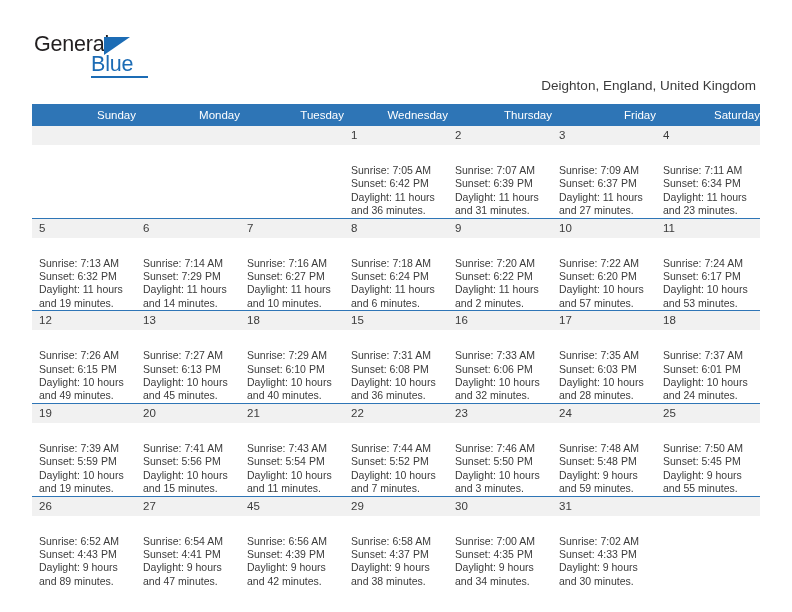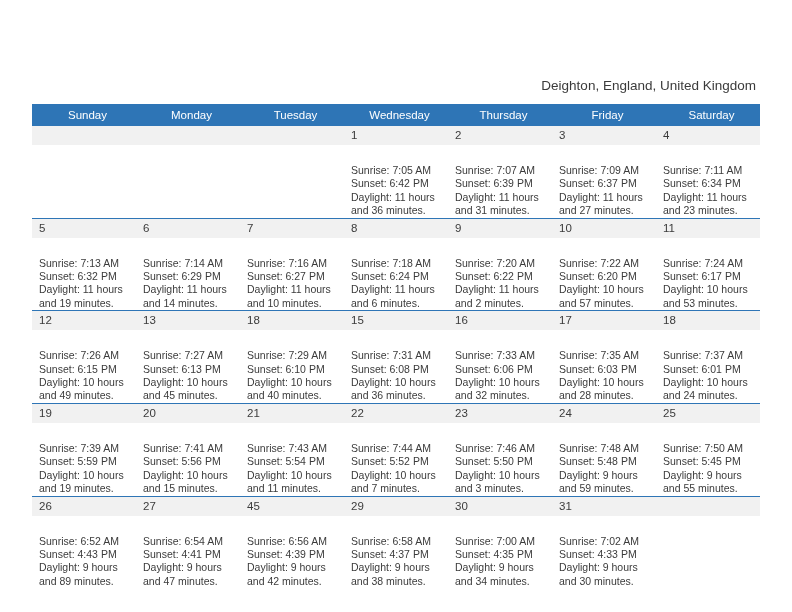--- a/index.html
+++ b/index.html
@@ -92,21 +92,21 @@
   table.cal {
     width: 728px;
     border-collapse: collapse;
     table-layout: fixed;
   }
   table.cal th {
     background: #2e75b6;
     color: #ffffff;
     font-size: 11.5px;
     font-weight: normal;
-    text-align: center;
+    text-align: right;
     padding: 5px 0 5px 7px;
     height: 22px;
     border: none;
   }
   table.cal td {
     vertical-align: top;
     padding: 0;
     height: 90px;
     border: none;
     border-top: 1px solid #2e75b6;
@@ -136,20 +136,26 @@
   .info div { white-space: nowrap; }
   .cell-empty .daynum { background: #f1f1f1; }
 </style>
 </head>
 <body>
 
 <div id="page">
 
   <div class="header">
 
+    <div class="logo">
+      <span class="logo-general">General</span>
+      <span class="logo-triangle"></span>
+      <span class="logo-blue">Blue</span>
+      <span class="logo-underline"></span>
+    </div>
 
     <div class="subtitle">Deighton, England, United Kingdom</div>
   </div>
 
   <div class="calendar">
     <table class="cal">
       <thead>
         <tr id="weekday-row">
             <th>Sunday</th>
             <th>Monday</th>
@@ -215,21 +221,21 @@
                 <div>Sunrise: 7:13 AM</div>
                 <div>Sunset: 6:32 PM</div>
                 <div>Daylight: 11 hours</div>
                 <div>and 19 minutes.</div>
               </div>
             </td>
             <td>
               <span class="daynum">6</span>
               <div class="info">
                 <div>Sunrise: 7:14 AM</div>
-                <div>Sunset: 6:29 PM</div>
+                <div>Sunset: 7:29 PM</div>
                 <div>Daylight: 11 hours</div>
                 <div>and 14 minutes.</div>
               </div>
             </td>
             <td>
               <span class="daynum">7</span>
               <div class="info">
                 <div>Sunrise: 7:16 AM</div>
                 <div>Sunset: 6:27 PM</div>
                 <div>Daylight: 11 hours</div>

